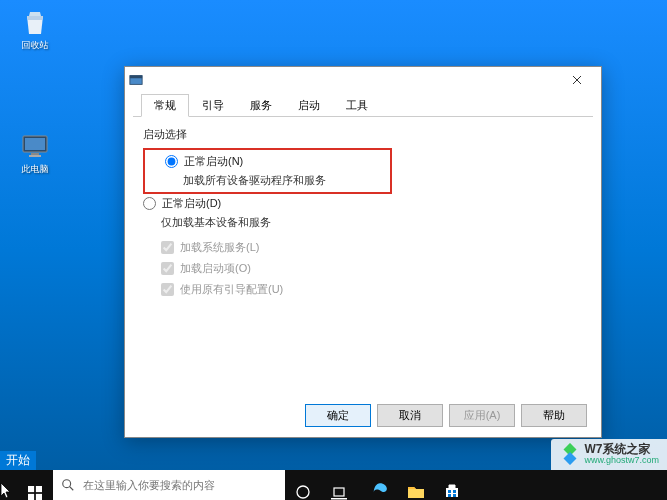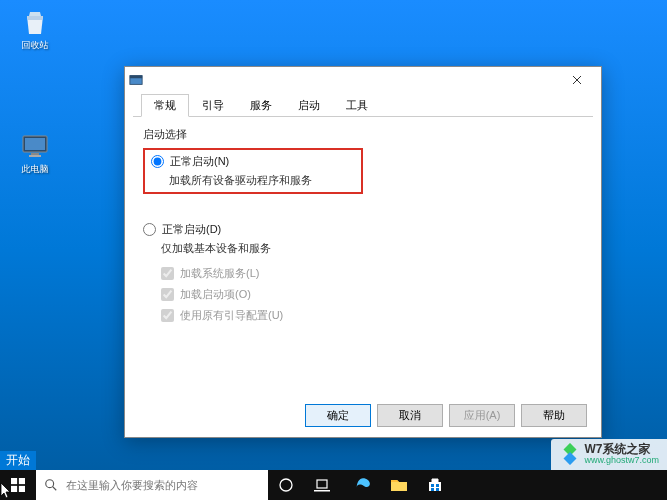--- a/index.html
+++ b/index.html
@@ -18,35 +18,35 @@
 .window-titlebar { height: 26px; display: flex; align-items: center; padding: 0 4px; border-bottom: 1px solid transparent; }
 .window-title-icon { width: 14px; height: 14px; margin-right: 6px; }
 .window-close { margin-left: auto; width: 40px; height: 26px; display: flex; align-items: center; justify-content: center; font-size: 13px; cursor: pointer; color: #333; }
 
 .tabs { display: flex; padding: 0 8px; font-size: 11px; border-bottom: 1px solid #ccc; margin: 0 8px; }
 .tab { padding: 3px 12px; border: 1px solid transparent; cursor: pointer; position: relative; top: 1px; }
 .tab.active { border: 1px solid #ccc; border-bottom: 1px solid #fff; background: #fff; }
 
 .window-content { padding: 10px 18px; font-size: 11px; color: #222; }
 .section-title { margin-bottom: 6px; font-size: 11px; }
-.highlight-box { border: 2px solid #d93025; padding: 4px 6px; margin-bottom: 28px; width: 220px; }
+.highlight-box { border: 2px solid #d93025; padding: 4px 20px; margin-bottom: 2px; width: 249px; }
 .radio-item { display: flex; align-items: flex-start; margin-bottom: 4px; }
 .radio-item input[type="radio"] { margin-right: 6px; margin-top: 1px; }
 .radio-block { margin-bottom: 10px; }
 .radio-sub { margin-left: 18px; color: #333; font-size: 11px; margin-top: 2px; }
 .checkbox-item { display: flex; align-items: center; margin-left: 18px; margin-top: 6px; color: #999; font-size: 11px; }
 .checkbox-item input { margin-right: 6px; accent-color: #999; }
 
 .window-buttons { position: absolute; bottom: 10px; right: 14px; display: flex; gap: 6px; }
 .win-btn { padding: 3px 0; font-size: 11px; border: 1px solid #adadad; background: #e1e1e1; cursor: pointer; width: 66px; text-align: center; }
 .win-btn.primary { border: 1px solid #0078d7; background: #e5f1fb; }
 .win-btn.disabled { color: #999; cursor: default; }
 
 
-.taskbar { position: absolute; bottom: 0; left: 0; right: 0; height: 30px; background: #101010; display: flex; align-items: center; }
+.taskbar { position: absolute; bottom: 0; left: 0; right: 0; height: 30px; background: #101010; display: flex; align-items: flex-end; padding-left: 17px; }
 .start-label { position: absolute; bottom: 30px; left: 0; background: #0078d7; color: #fff; font-size: 12px; padding: 1px 6px; }
 .start-btn { width: 36px; display: flex; align-items: center; justify-content: center; cursor: pointer; }
 .win-logo { width: 14px; height: 14px; }
 .search-box { display: flex; align-items: center; background: #fff; height: 30px; width: 232px; }
 .search-icon { width: 30px; display: flex; align-items: center; justify-content: center; color: #555; }
 .search-input { border: none; outline: none; font-size: 11px; flex: 1; height: 100%; background: transparent; color: #666; }
 .task-icon { width: 36px; display: flex; align-items: center; justify-content: center; cursor: pointer; color: #fff; }
 .task-divider { width: 1px; background: #444; margin: 6px 2px; }
 
 

